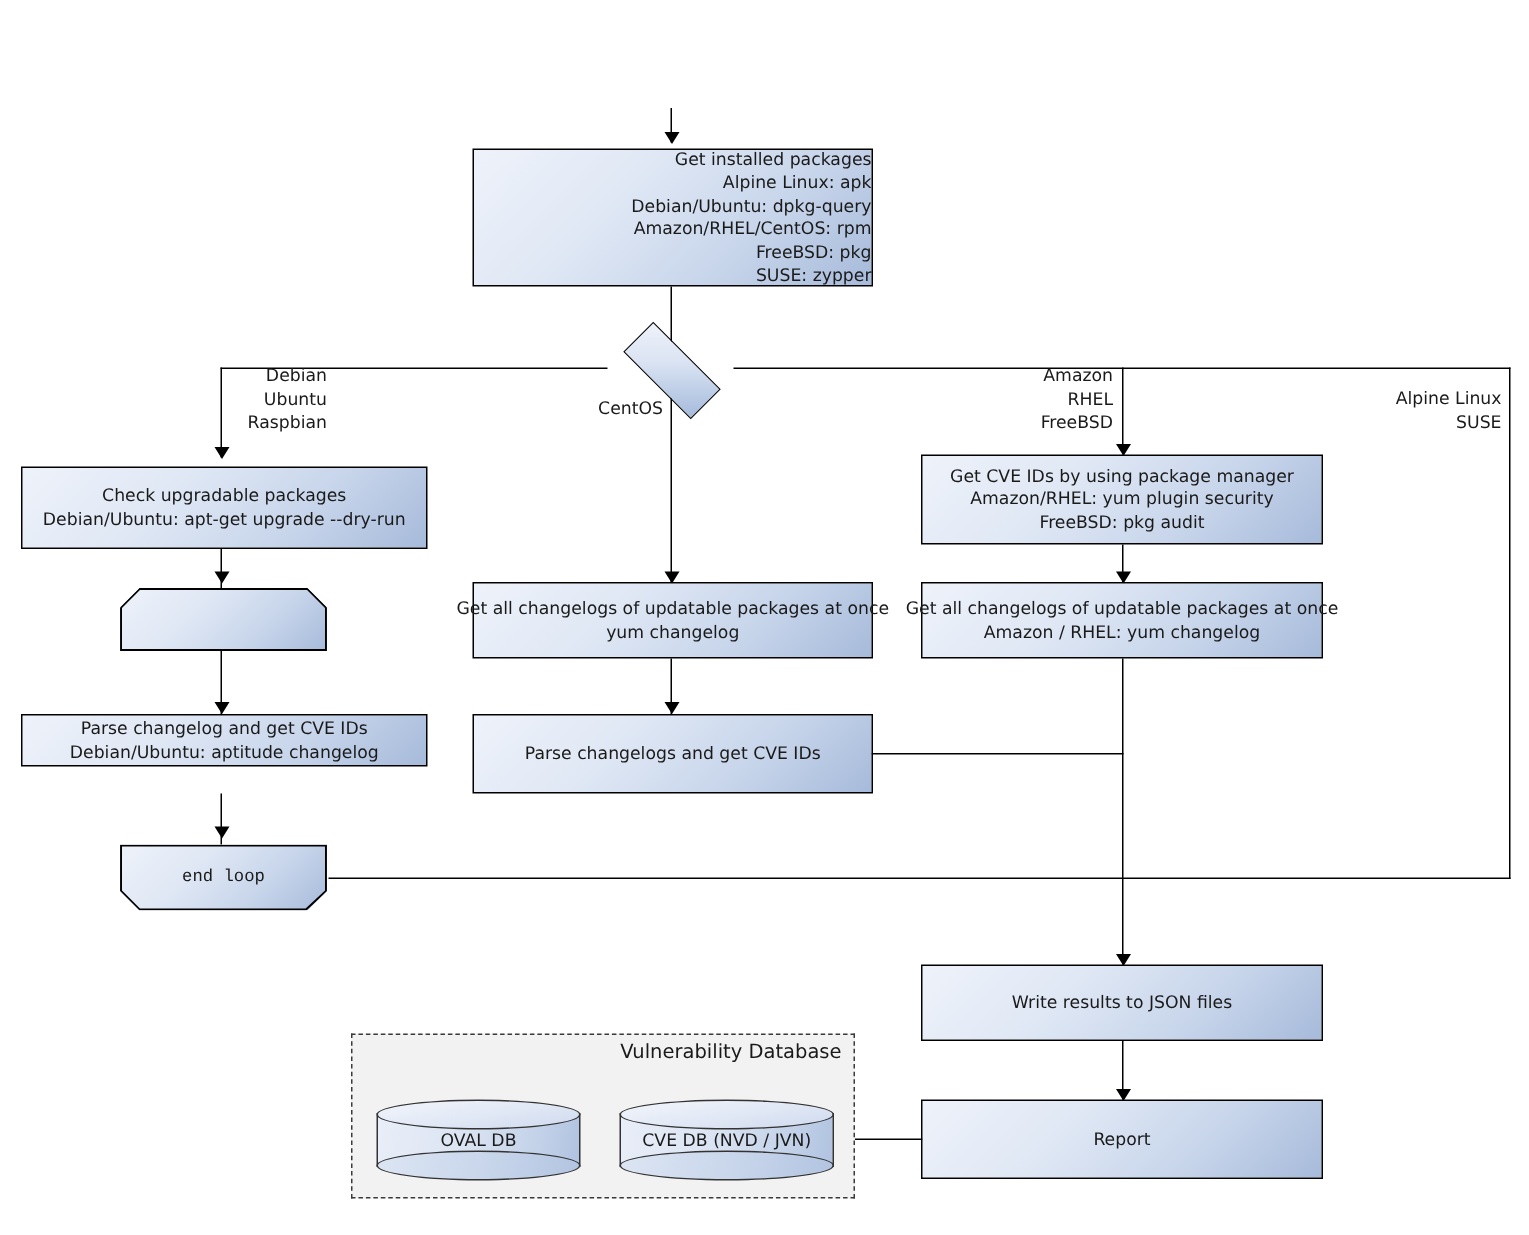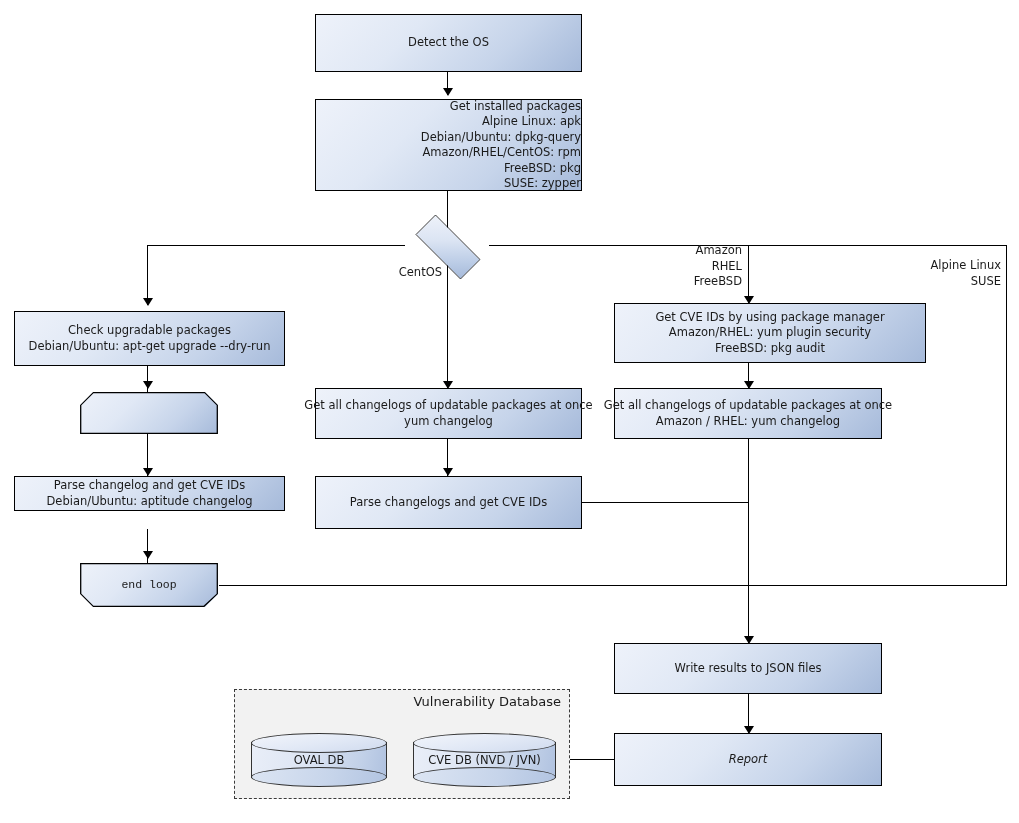--- a/index.html
+++ b/index.html
@@ -189,39 +189,41 @@
   <div class="arrow" style="left:744px;top:381px;"></div>
 
   <div class="ln lnv" style="left:748px;top:439px;height:204px;"></div>
   <div class="arrow" style="left:744px;top:636px;"></div>
 
   <div class="ln lnv" style="left:748px;top:694px;height:39px;"></div>
   <div class="arrow" style="left:744px;top:726px;"></div>
 
   <div class="ln lnh" style="left:570px;top:759px;width:45px;"></div>
 
-  <div class="node" style="left:315px;top:14px;width:267px;height:58px;">
-    <span class="txt">Detect the OS</span>
-  </div>
 
   <div class="node right-align" style="left:315px;top:99px;width:267px;height:92px;">
     <span class="txt">
       <span>Get installed packages</span><br>
       <span>Alpine Linux: apk</span><br>
       <span>Debian/Ubuntu: dpkg-query</span><br>
       <span>Amazon/RHEL/CentOS: rpm</span><br>
       <span>FreeBSD: pkg</span><br>
       <span>SUSE: zypper</span>
     </span>
   </div>
 
   <div class="diamond" style="left:403px;top:227px;width:88px;height:38px;">
     <div class="dshape"></div>
   </div>
 
+  <div class="blabel" style="left:90px;top:243px;width:128px;">
+    <span>Debian</span><br>
+    <span>Ubuntu</span><br>
+    <span>Raspbian</span>
+  </div>
 
   <div class="blabel" style="left:330px;top:265px;width:112px;">
     <span>CentOS</span>
   </div>
 
   <div class="blabel" style="left:620px;top:243px;width:122px;">
     <span>Amazon</span><br>
     <span>RHEL</span><br>
     <span>FreeBSD</span>
   </div>
@@ -262,40 +264,40 @@
     <span class="txt">
       <span>Get all changelogs of updatable packages at once</span><br>
       <span>yum changelog</span>
     </span>
   </div>
 
   <div class="node" style="left:315px;top:476px;width:267px;height:53px;">
     <span class="txt">Parse changelogs and get CVE IDs</span>
   </div>
 
-  <div class="node" style="left:614px;top:303px;width:312px;height:60px;">
+  <div class="node" style="left:614px;top:303px;width:268px;height:60px;">
     <span class="txt">
       <span>Get CVE IDs by using package manager</span><br>
       <span>Amazon/RHEL: yum plugin security</span><br>
       <span>FreeBSD: pkg audit</span>
     </span>
   </div>
 
   <div class="node overflow" style="left:614px;top:388px;width:268px;height:51px;">
     <span class="txt">
       <span>Get all changelogs of updatable packages at once</span><br>
       <span>Amazon / RHEL: yum changelog</span>
     </span>
   </div>
 
   <div class="node" style="left:614px;top:643px;width:268px;height:51px;">
     <span class="txt">Write results to JSON files</span>
   </div>
 
-  <div class="node" style="left:614px;top:733px;width:268px;height:53px;font-style:italic;">
+  <div class="node" style="left:614px;top:733px;width:268px;height:53px;">
     <span class="txt">Report</span>
   </div>
 
   <div class="group" style="left:234px;top:689px;width:336px;height:110px;">
     <div class="group-title">Vulnerability Database</div>
   </div>
 
   <div class="cyl" style="left:251px;top:733px;width:136px;height:54px;">
     <div class="body"></div>
     <div class="bottom"></div>

